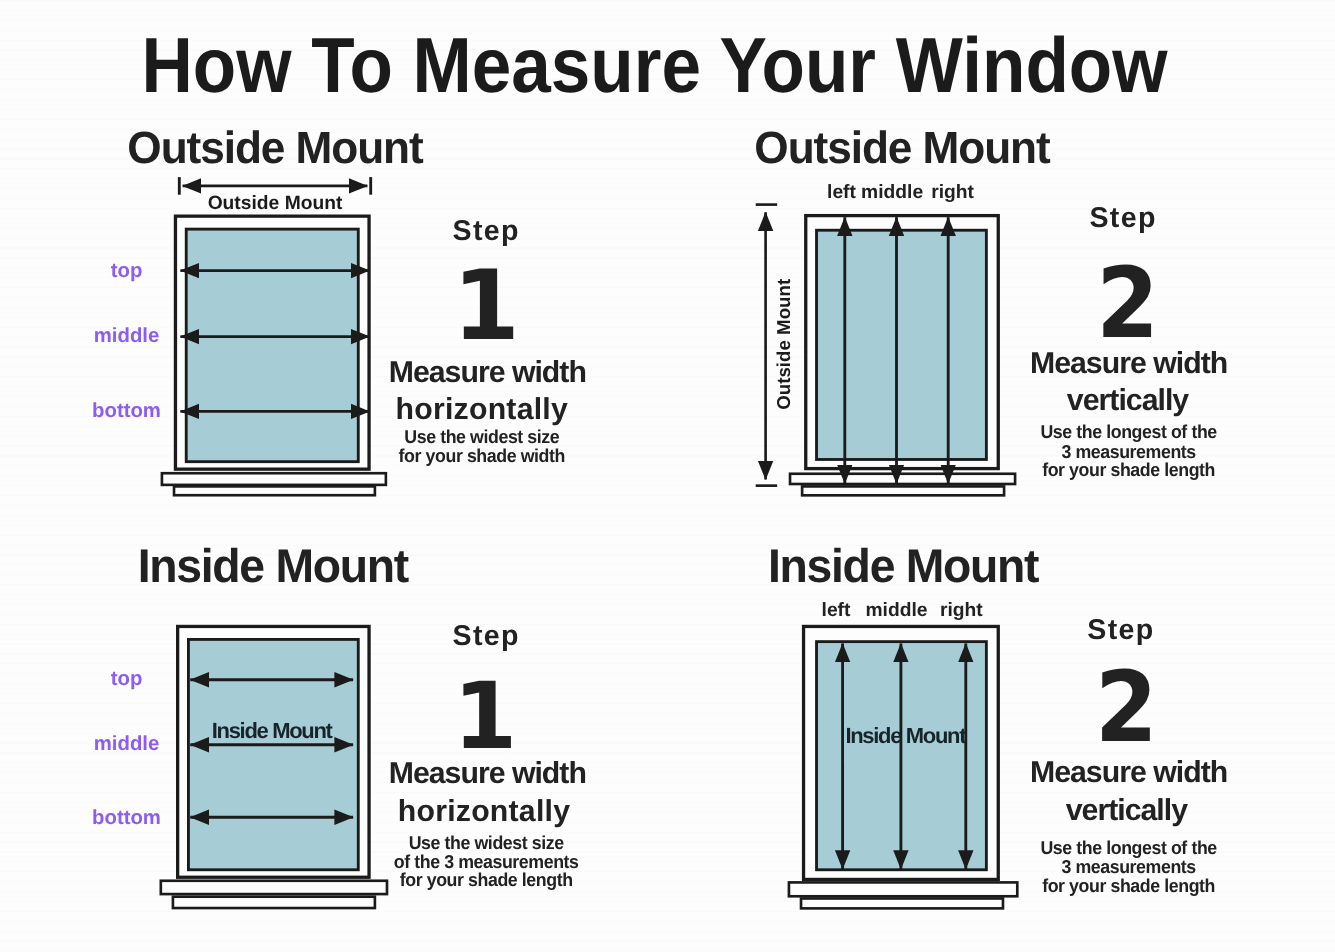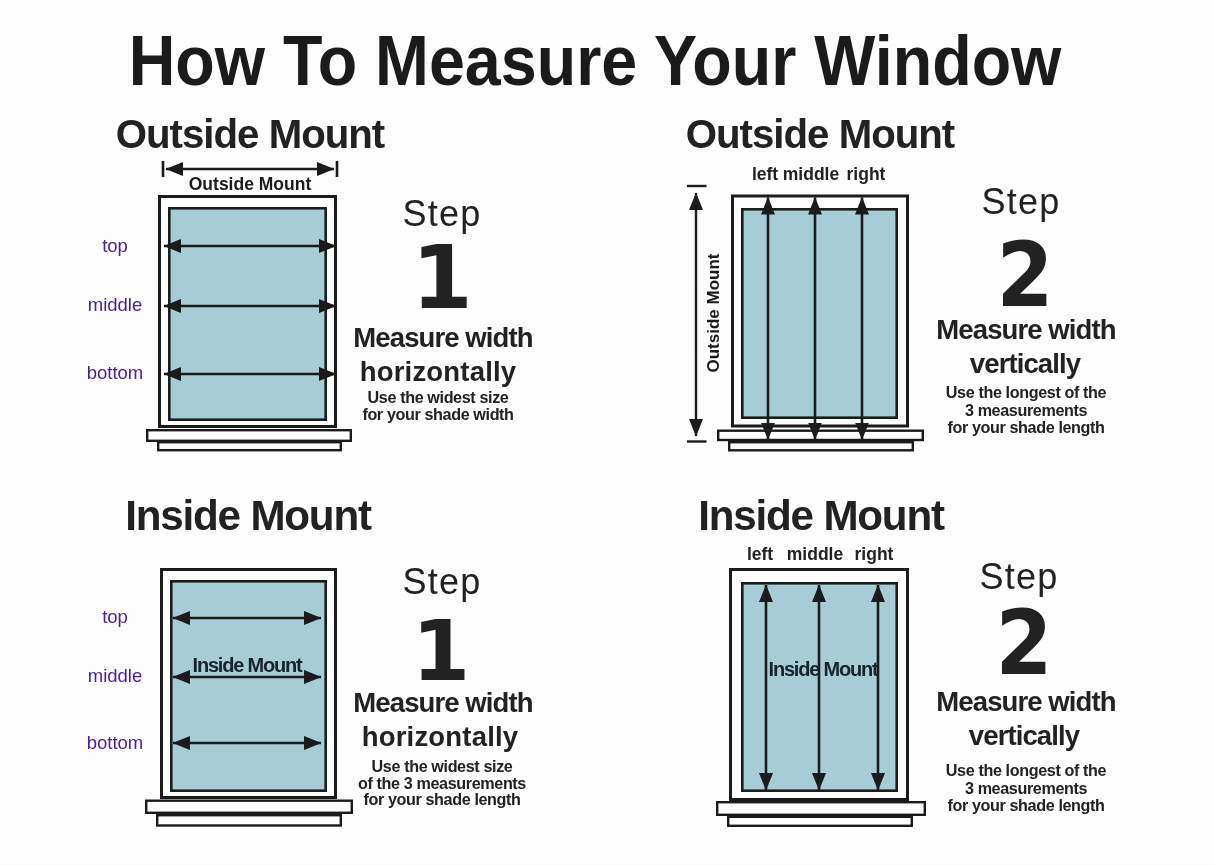--- a/index.html
+++ b/index.html
@@ -31,32 +31,32 @@
   }
   .dim-label{
     font-size:17.5px;font-weight:bold;line-height:1;white-space:nowrap;color:#1b1b1b;
     transform:translateX(-50%);
   }
   .dim-label-vert{
     font-size:17px;font-weight:bold;line-height:1;white-space:nowrap;color:#1b1b1b;
     transform:translate(-50%,-50%) rotate(-90deg);
   }
   .edge-label{
-    font-size:18.5px;font-weight:normal;line-height:1;color:#4c1d95;white-space:nowrap;
+    font-size:18.5px;font-weight:bold;line-height:1;color:#8b5cf6;white-space:nowrap;
     transform:translateX(-50%);
   }
   .col-label{
     font-size:17.5px;font-weight:bold;line-height:1;color:#222;white-space:nowrap;
     transform:translateX(-50%);
   }
   .glass-label{
     font-size:20px;font-weight:bold;letter-spacing:-1.2px;line-height:1;color:#17242a;white-space:nowrap;
     transform:translateX(-50%);
   }
-  .step-word{font-size:36px;font-weight:normal;letter-spacing:1.2px;line-height:1;transform:translateX(-50%);white-space:nowrap;color:#222;}
+  .step-word{font-size:26px;font-weight:bold;letter-spacing:1.2px;line-height:1;transform:translateX(-50%);white-space:nowrap;color:#222;}
   .step-num{font-family:"DejaVu Sans",sans-serif;font-weight:bold;line-height:1;transform:translateX(-50%);white-space:nowrap;color:#222;}
   .step-line{font-size:27.5px;font-weight:bold;letter-spacing:-0.9px;line-height:1;transform:translateX(-50%);white-space:nowrap;color:#222;}
   .step-note{font-size:17px;font-weight:bold;letter-spacing:-0.4px;line-height:17px;transform:translateX(-50%) scaleX(0.95);white-space:nowrap;color:#222;text-align:center;}
   svg{position:absolute;left:0;top:0;}
 </style>
 </head>
 <body>
 
 <svg width="1214" height="865" viewBox="0 0 1214 865" aria-hidden="true">
   <defs>

